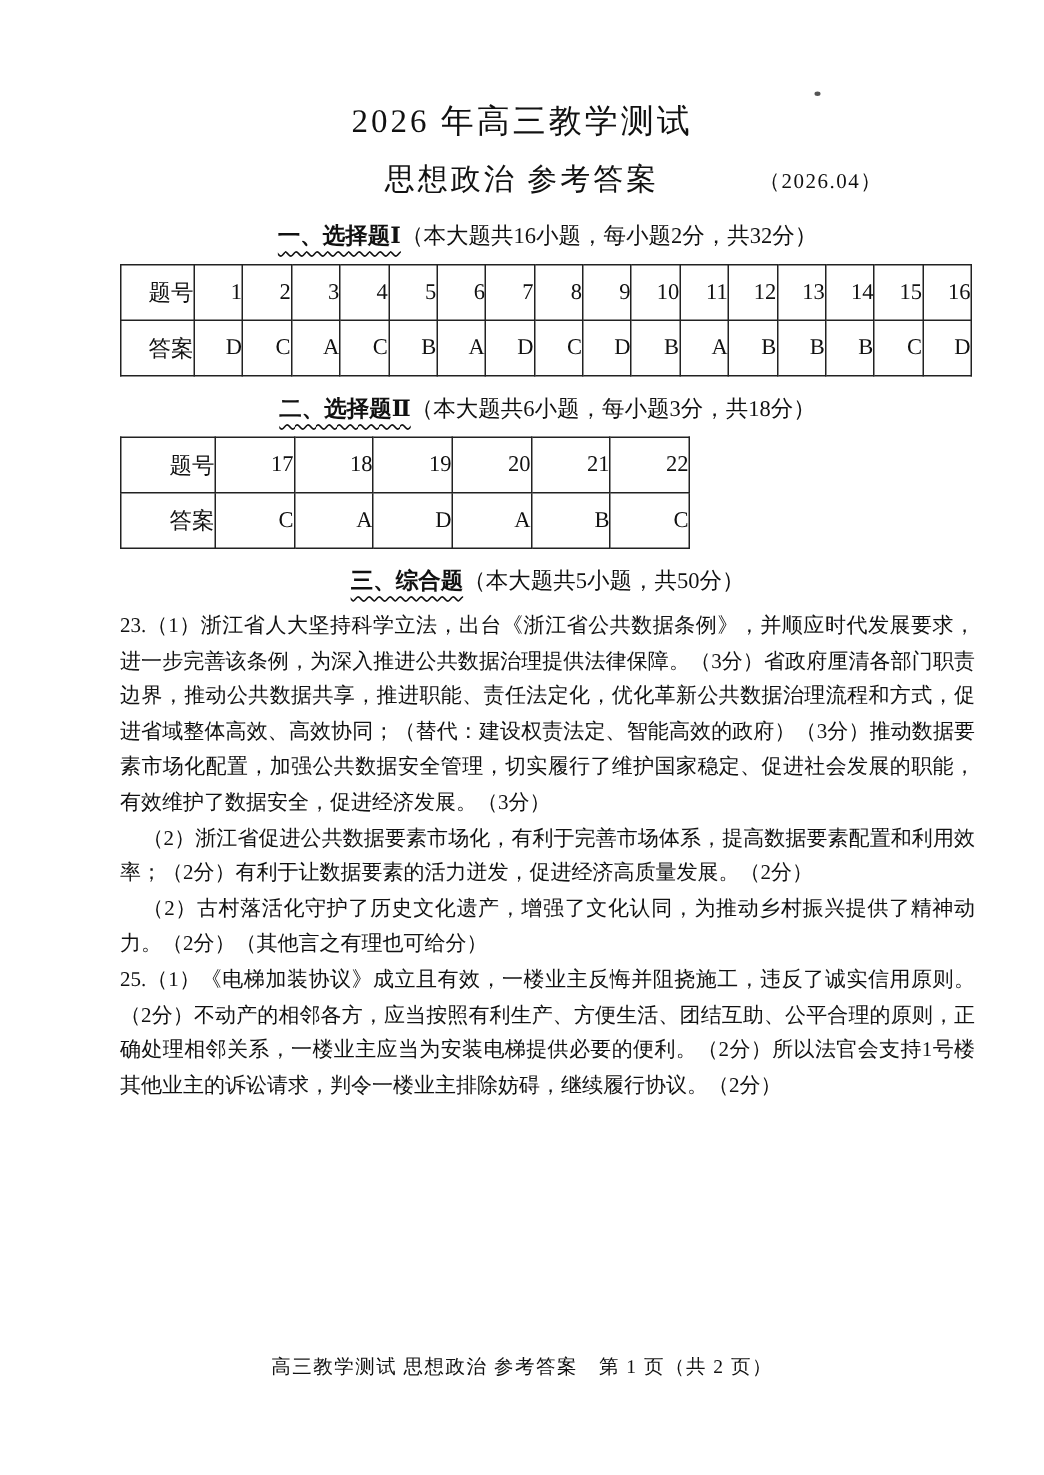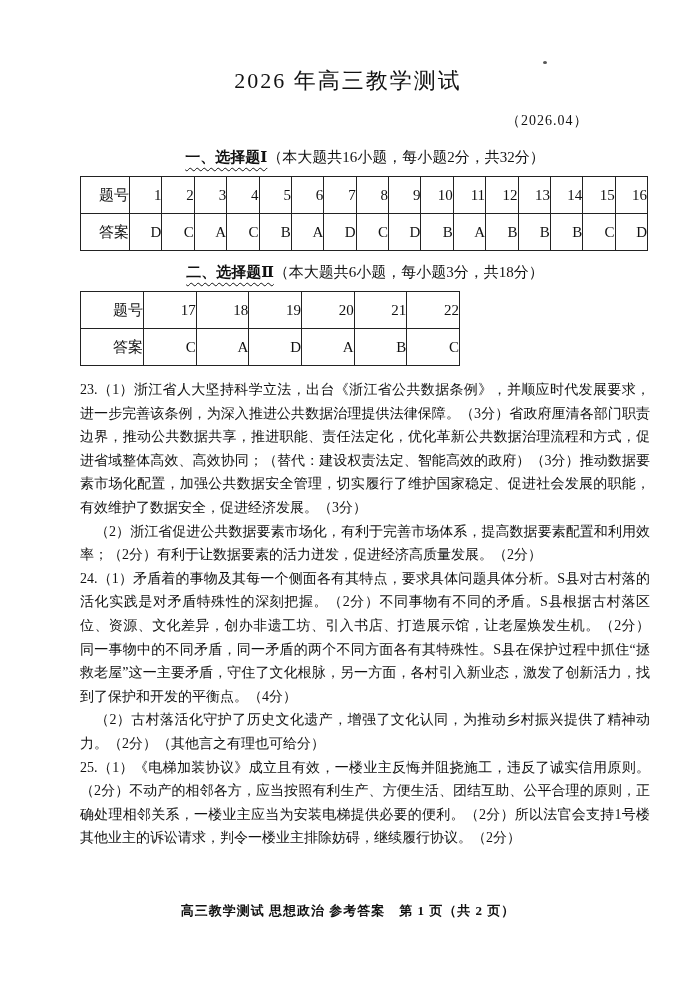--- a/index.html
+++ b/index.html
@@ -90,35 +90,36 @@
     text-align: justify;
   }
   .para.indent { text-indent: 15px; }
 
   .footer {
     position: absolute;
     left: 0;
     right: 0;
     top: 902px;
     text-align: center;
-    font-weight: bold;
+    font-weight: normal;
     font-size: 13px;
     letter-spacing: 1px;
   }
 </style>
 </head>
 <body>
 
 <div>
 
   <span class="ink-dot"></span>
 
   <h1 class="title">2026 年高三教学测试</h1>
 
   <div class="subtitle-row">
+    <h2 class="subtitle">思想政治 参考答案</h2>
     <span class="date">（2026.04）</span>
   </div>
 
   <div class="content">
 
     <p class="sec-heading"><span class="sec-title">一、选择题Ⅰ</span><span class="sec-note">（本大题共16小题，每小题2分，共32分）</span></p>
 
     <table class="ans-table t1">
       <tbody>
           <tr>
@@ -180,24 +181,24 @@
         <td>C</td>
         <td>A</td>
         <td>D</td>
         <td>A</td>
         <td>B</td>
         <td>C</td>
       </tr>
     </tbody>
       </table>
 
+    <p class="sec-heading"><span class="sec-title">三、综合题</span><span class="sec-note">（本大题共5小题，共50分）</span></p>
 
     <p class="para">23.（1）浙江省人大坚持科学立法，出台《浙江省公共数据条例》，并顺应时代发展要求，进一步完善该条例，为深入推进公共数据治理提供法律保障。（3分）省政府厘清各部门职责边界，推动公共数据共享，推进职能、责任法定化，优化革新公共数据治理流程和方式，促进省域整体高效、高效协同；（替代：建设权责法定、智能高效的政府）（3分）推动数据要素市场化配置，加强公共数据安全管理，切实履行了维护国家稳定、促进社会发展的职能，有效维护了数据安全，促进经济发展。（3分）</p>
     <p class="para indent">（2）浙江省促进公共数据要素市场化，有利于完善市场体系，提高数据要素配置和利用效率；（2分）有利于让数据要素的活力迸发，促进经济高质量发展。（2分）</p>
-    <p class="para">24.（1）矛盾着的事物及其每一个侧面各有其特点，要求具体问题具体分析。S县对古村落的活化实践是对矛盾特殊性的深刻把握。（2分）不同事物有不同的矛盾。S县根据古村落区位、资源、文化差异，创办非遗工坊、引入书店、打造展示馆，让老屋焕发生机。（2分）　同一事物中的不同矛盾，同一矛盾的两个不同方面各有其特殊性。S县在保护过程中抓住“拯救老屋”这一主要矛盾，守住了文化根脉，另一方面，各村引入新业态，激发了创新活力，找到了保护和开发的平衡点。（4分）</p>
     <p class="para indent">（2）古村落活化守护了历史文化遗产，增强了文化认同，为推动乡村振兴提供了精神动力。（2分）（其他言之有理也可给分）</p>
     <p class="para">25.（1）《电梯加装协议》成立且有效，一楼业主反悔并阻挠施工，违反了诚实信用原则。（2分）不动产的相邻各方，应当按照有利生产、方便生活、团结互助、公平合理的原则，正确处理相邻关系，一楼业主应当为安装电梯提供必要的便利。（2分）所以法官会支持1号楼其他业主的诉讼请求，判令一楼业主排除妨碍，继续履行协议。（2分）</p>
 
   </div>
 
   <div class="footer">高三教学测试 思想政治 参考答案　第 1 页（共 2 页）</div>
 
 </div>
 
 </body></html>

